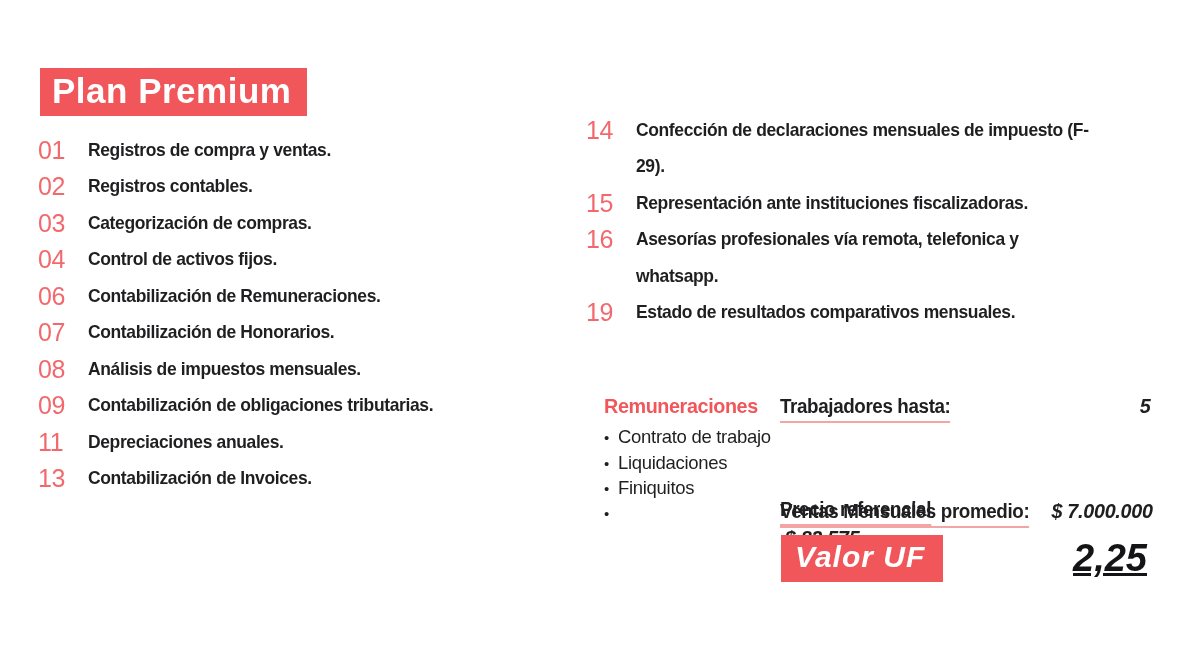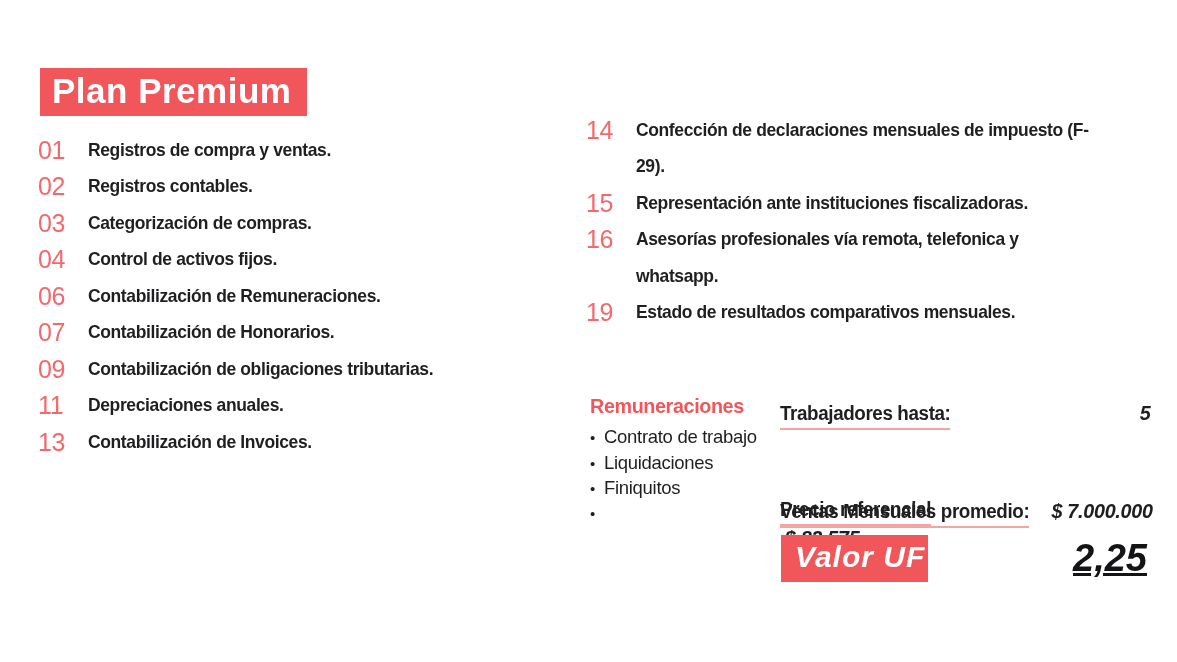--- a/index.html
+++ b/index.html
@@ -38,41 +38,41 @@
   }
   .svc-gap{flex:0 0 16px;}
   .svc-text{
     font-weight:700;font-size:19px;line-height:36.45px;
     letter-spacing:-.4px;white-space:pre-line;
     transform:scaleX(.92);transform-origin:0 50%;
     width:108%;
   }
 
   
-  .remun{position:absolute;left:590px;top:394px;width:185px;}
+  .remun{position:absolute;left:604px;top:394px;width:185px;}
   .remun-title{
     color:var(--accent);font-weight:700;font-size:21px;
     letter-spacing:-.4px;line-height:24px;
     transform:scaleX(.94);transform-origin:0 50%;white-space:nowrap;
   }
   .remun-list{list-style:none;margin-top:7px;}
   .remun-item{
     display:flex;align-items:baseline;
     font-size:18.5px;line-height:24.7px;letter-spacing:-.3px;
     white-space:nowrap;
   }
   .bullet{flex:0 0 14px;font-size:15px;color:var(--ink);}
 
   
   .pricing{position:absolute;left:780px;right:27px;top:393px;height:130px;}
   .price-row{
     position:absolute;left:0;right:0;
     display:flex;justify-content:space-between;align-items:baseline;
   }
-  .price-row:nth-of-type(1){top:7px;gap:8px;}
+  .price-row:nth-of-type(1){top:0;gap:8px;}
   .price-row:nth-of-type(2){top:68px;margin-top:37px;}
   .price-row:nth-of-type(3){top:103px;flex-direction:column;}
   .price-label{
     font-weight:700;font-size:20px;line-height:26px;letter-spacing:-.4px;
     border-bottom:2px solid var(--underline);padding-bottom:2px;
     transform:scaleX(.94);transform-origin:0 50%;white-space:nowrap;
   }
   .price-value{
     font-style:italic;font-weight:700;font-size:21px;
     letter-spacing:-.3px;white-space:nowrap;
@@ -80,21 +80,21 @@
   }
 
   
   .uf-row{
     position:absolute;left:781px;right:30px;top:533px;height:50px;
     display:flex;justify-content:space-between;align-items:center;
   }
   .uf-badge{
     background:var(--accent);color:#ffffff;
     font-style:italic;font-weight:700;font-size:30px;
-    padding:5px 3px 9px 14px;letter-spacing:1px;line-height:33px;
+    padding:5px 18px 9px 14px;letter-spacing:1px;line-height:33px;
   }
   .uf-value{
     font-style:italic;font-weight:700;font-size:38px;
     color:#141416;letter-spacing:0;text-decoration:underline;
   }
 </style>
 </head>
 <body>
 
 <div class="slide">
@@ -135,20 +135,25 @@
         <span class="svc-gap"></span>
         <span class="svc-text">Contabilización de Remuneraciones.</span>
       </li>
 
       <li class="svc">
         <span class="svc-num">07</span>
         <span class="svc-gap"></span>
         <span class="svc-text">Contabilización de Honorarios.</span>
       </li>
 
+      <li class="svc">
+        <span class="svc-num">08</span>
+        <span class="svc-gap"></span>
+        <span class="svc-text">Análisis de impuestos mensuales.</span>
+      </li>
 
       <li class="svc">
         <span class="svc-num">09</span>
         <span class="svc-gap"></span>
         <span class="svc-text">Contabilización de obligaciones tributarias.</span>
       </li>
 
 
       <li class="svc">
         <span class="svc-num">11</span>

